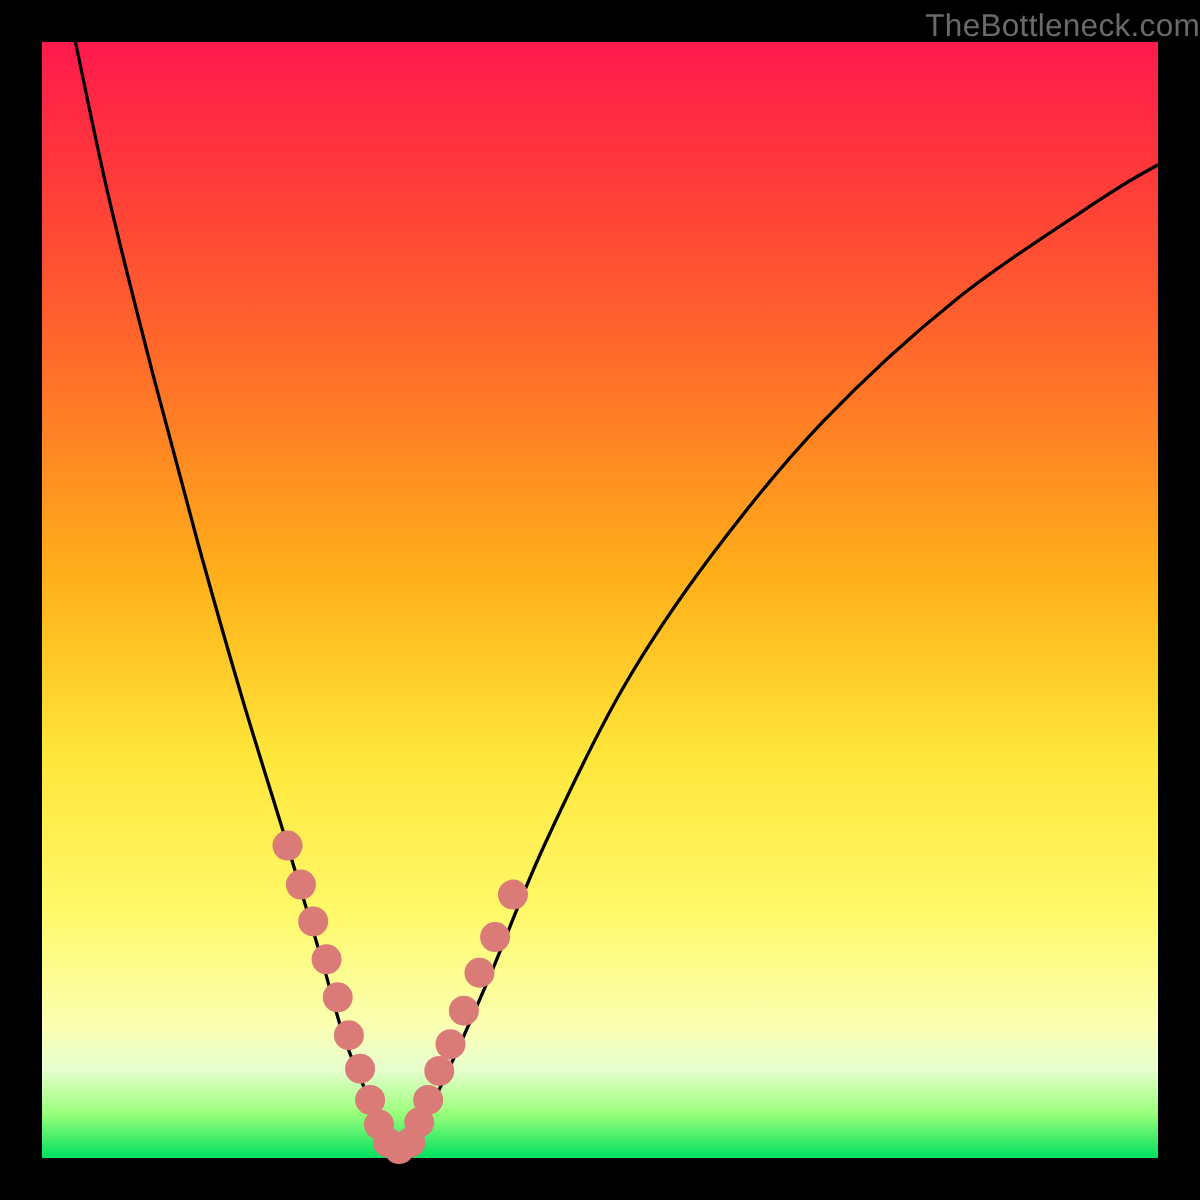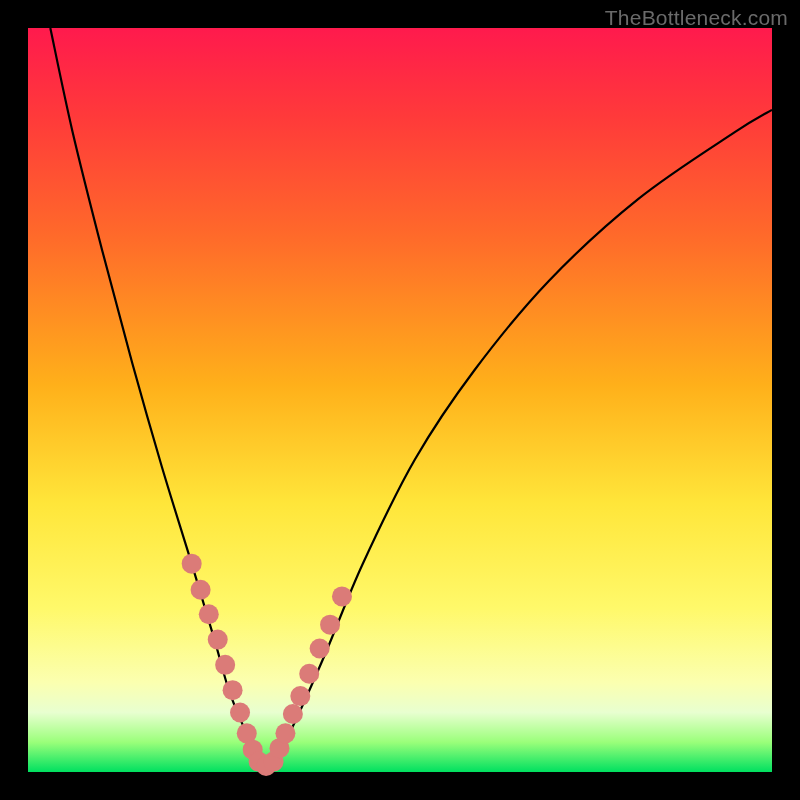--- a/index.html
+++ b/index.html
@@ -25,21 +25,21 @@
       #ffe63a 64%,
       #fff96a 78%,
       #fbffb0 88%,
       #e8ffd0 92%,
       #9aff7a 96%,
       #00e060 100%);
   }
   .attribution {
     position: absolute;
     top: 6px;
-    right: 12px;
+    right: 0;
     color: #6a6a6a;
     font-size: 21px;
     font-weight: 500;
     letter-spacing: 0.2px;
   }
   svg.plot {
     position: absolute;
     left: 0;
     top: 0;
     width: 744px;

